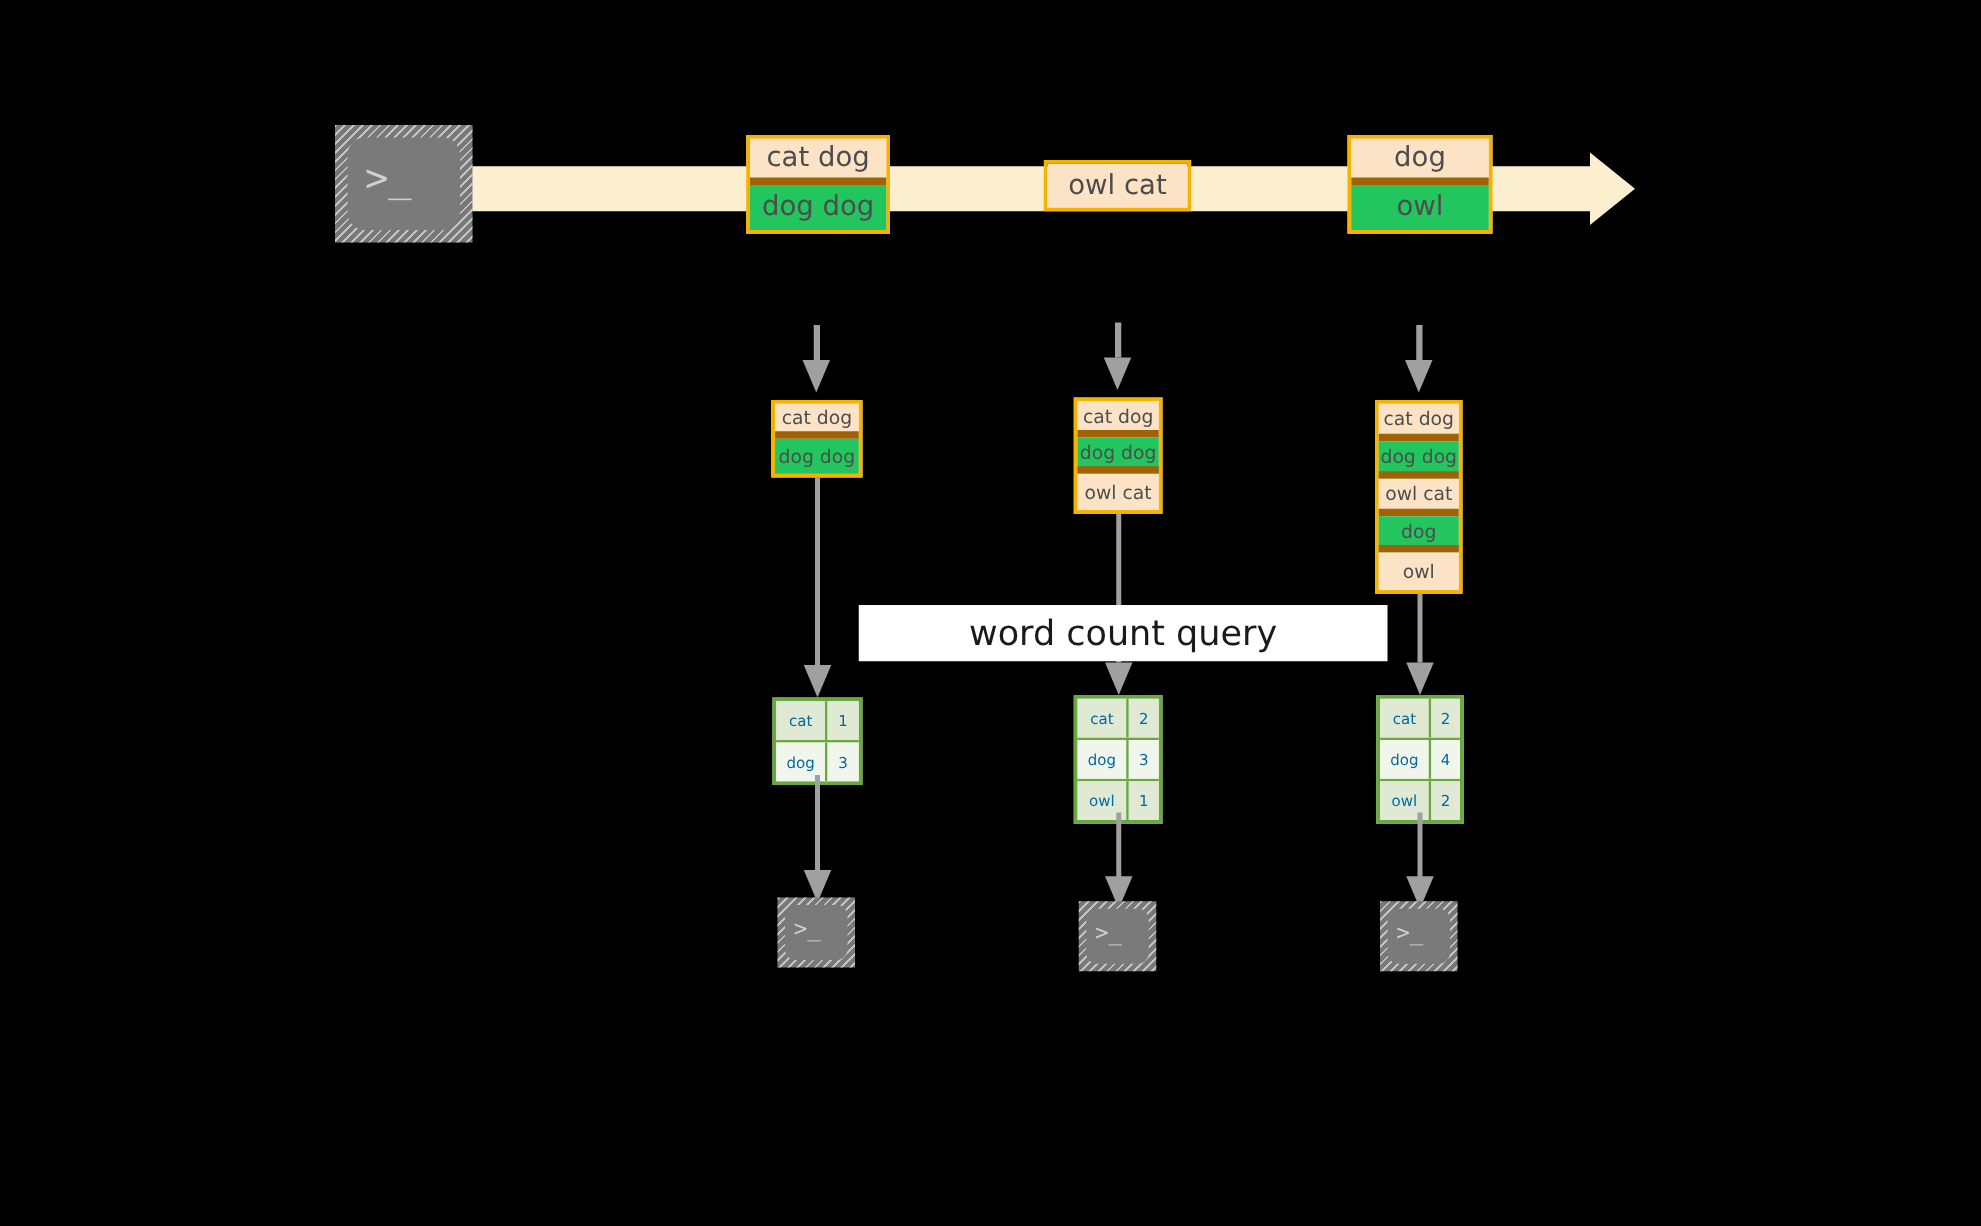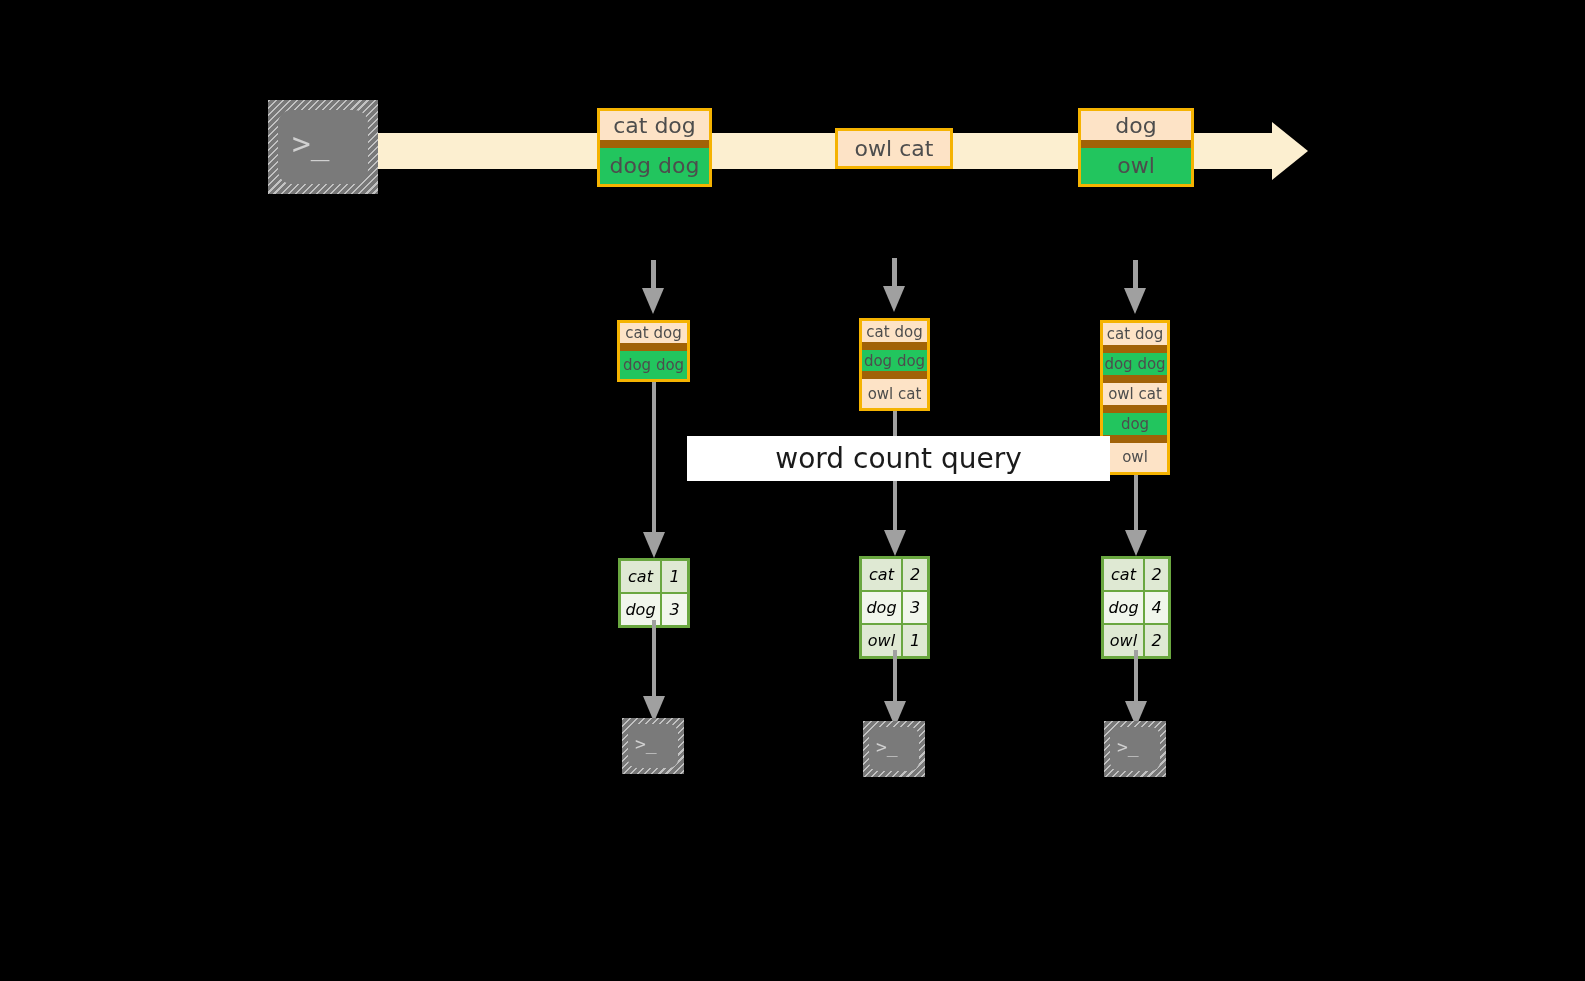--- a/index.html
+++ b/index.html
@@ -71,21 +71,21 @@
     border: 3px solid #f5b301;
     background: #fde3c6;
     display: flex;
     flex-direction: column;
   }
   .rec-row {
     box-sizing: border-box;
     display: flex; align-items: center; justify-content: center;
     color: #4d4d4d;
     white-space: nowrap;
-    border-bottom: 8px solid #a16207;
+    border-bottom: 6px solid #a16207;
   }
   .rec-row:last-child { border-bottom: none; }
   .rec-row.peach { background: #fde3c6; }
   .rec-row.cream { background: #22c55e; }
 
   
   #rec-tl-1 { left: 597px; top: 108px; width: 115px; height: 79px; }
   #rec-tl-1 .rec-row { height: 37px; font-size: 22px; }
   #rec-tl-2 { left: 835px; top: 128px; width: 118px; height: 41px; }
   #rec-tl-2 .rec-row { height: 35px; font-size: 22px; }
@@ -107,24 +107,23 @@
   }
   .result-row {
     display: flex;
     height: 31px;
     border-bottom: 2px solid #6aa740;
   }
   .result-row:last-child { border-bottom: none; }
   .result-cell {
     box-sizing: border-box;
     display: flex; align-items: center; justify-content: center;
-    color: #000000;
-    font-size: 16px;
+    color: #0369a1;
+    font-size: 12px;
     white-space: nowrap;
-    font-style: italic;
   }
   .result-cell.key { width: 41px; border-right: 2px solid #6aa740; }
   .result-cell.val { flex: 1; }
   .result-row.shade .result-cell { background: #dfe9d3; }
   .result-row.light .result-cell { background: #f1f6ec; }
 
   #result-1 { left: 618px; top: 558px; width: 72px; }
   #result-2 { left: 859px; top: 556px; width: 71px; }
   #result-3 { left: 1101px; top: 556px; width: 70px; }
 
@@ -133,21 +132,21 @@
   .v-head {
     width: 0; height: 0;
     border-left: 11px solid transparent;
     border-right: 11px solid transparent;
     border-top: 26px solid #a0a0a0;
   }
   .dash-seg { background: #a0a0a0; width: 5px; }
 
   
   #query-banner {
-    left: 687px; top: 436px;
+    left: 687px; top: 484px;
     width: 423px; height: 45px;
     background: #ffffff;
     display: flex; align-items: center; justify-content: center;
   }
   #query-banner .label {
     font-size: 28px;
     color: #1a1a1a;
     white-space: nowrap;
   }
 </style>

